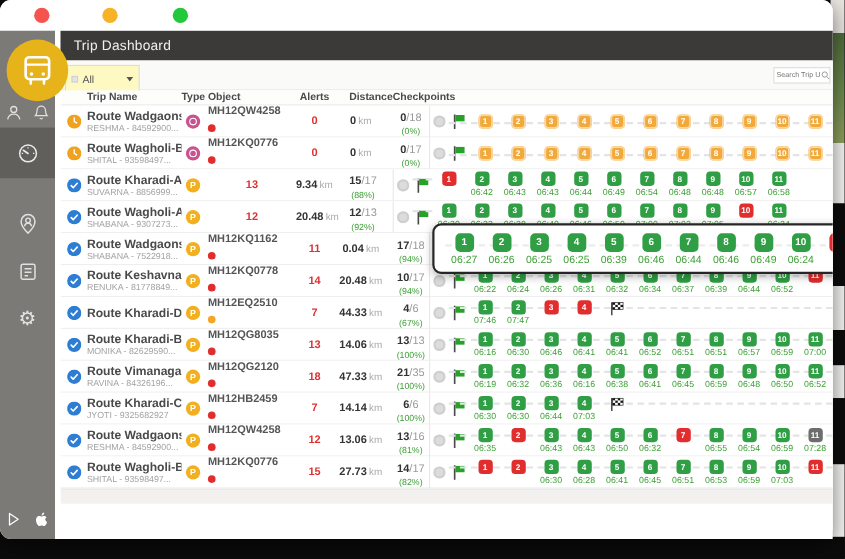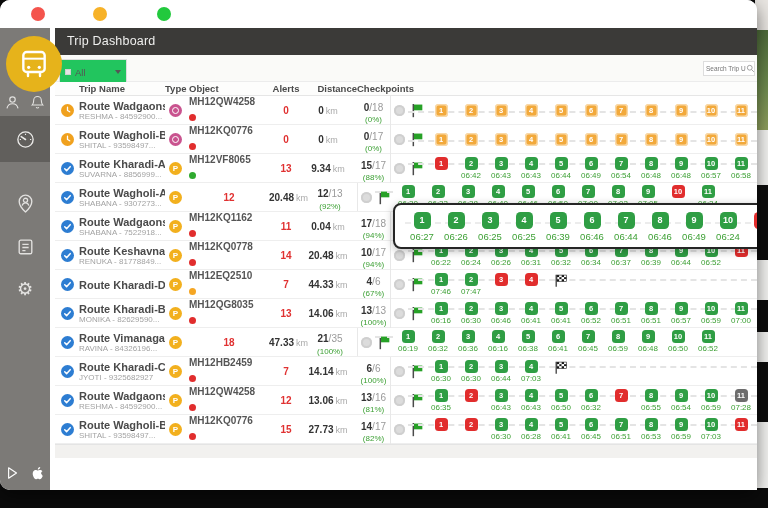--- a/index.html
+++ b/index.html
@@ -31,21 +31,21 @@
   .sb-item svg{width:21px;height:21px;}
   .active{background:#615f5c;}
   .i1{top:88px;} .i2{top:152px;} .i3{top:196px;} .i4{top:238px;}
   .gearchar{font-size:18px;color:#e4e3e1;line-height:1;}
   .sb-foot{position:absolute;bottom:6px;left:0;width:50px;display:flex;justify-content:space-around;align-items:center;}
   .sb-foot svg{width:14px;height:14px;}
 
   .main{flex:1;margin-left:5px;background:#fff;min-width:0;position:relative;}
   .appbar{height:27px;background:var(--header_bg);color:#efefee;font-size:12.5px;line-height:27px;padding-left:12px;letter-spacing:.2px;}
   .toolbar{height:27px;background:#fafaf8;border-bottom:1px solid #ececec;position:relative;}
-  .filter{position:absolute;left:4px;top:4px;width:68px;height:19px;background:#22c55e;border:1px solid #ddd;display:flex;align-items:center;padding:12px 5px;gap:4px;font-size:9.5px;color:#555;}
+  .filter{position:absolute;left:4px;top:4px;width:68px;height:19px;background:#fef9c3;border:1px solid #ddd;display:flex;align-items:center;padding:12px 5px;gap:4px;font-size:9.5px;color:#555;}
   .fsq{width:6px;height:6px;background:#e4e4e4;border:1px solid #d0d0d0;}
   .fcaret{margin-left:auto;width:0;height:0;border-left:3.5px solid transparent;border-right:3.5px solid transparent;border-top:4.5px solid #555;}
   .search{position:absolute;right:2px;top:6px;width:52px;height:15px;background:#fff;border:1px solid #ddd;display:flex;align-items:center;padding:0 2px;}
   .search input{border:0;outline:0;width:40px;font-size:6.5px;color:#777;padding:0;background:transparent;}
   .search svg{flex:0 0 auto;}
 
   .thead,.row{display:grid;grid-template-columns:24px 86px 24px 80px 34px 54px 33px minmax(0,1fr);align-items:center;}
   .thead{height:14px;font-size:9.5px;font-weight:bold;color:#4a4a4a;border-bottom:1px solid #e6e6e6;background:#fdfdfc;}
   .thead .h-nm{grid-column:2;}
   .h-al,.h-cp{text-align:center;} .h-di{text-align:right;}
@@ -353,24 +353,20 @@
                     </svg>
                   </span>
                 </div>
     <div class="cell c-nm">
       <div class="tname">Route Kharadi-A...</div>
       <div class="tsub">SUVARNA - 8856999...</div>
     </div>
     <div class="cell c-ty">
                   <span class="ticon pickup">P</span>
                 </div>
-    <div class="cell c-ob">
-      <div class="oname">MH12VF8065</div>
-      <span class="odot dot-green"></span>
-    </div>
     <div class="cell c-al">13</div>
     <div class="cell c-di"><span class="dnum">9.34</span><span class="dunit">km</span></div>
     <div class="cell c-cp">
       <div class="cpl"><span class="cpa">15</span><span class="cpb">/17</span></div>
       <div class="cpp">(88%)</div>
     </div>
     <div class="cell c-tl">
       <span class="tlc"></span>
       <span class="flagwrap">
         <svg viewBox="0 0 14 16" width="13" height="15">
@@ -836,20 +832,24 @@
                     </svg>
                   </span>
                 </div>
     <div class="cell c-nm">
       <div class="tname">Route Vimanagar...</div>
       <div class="tsub">RAVINA - 84326196...</div>
     </div>
     <div class="cell c-ty">
                   <span class="ticon pickup">P</span>
                 </div>
+    <div class="cell c-ob">
+      <div class="oname">MH12QG2120</div>
+      <span class="odot dot-red"></span>
+    </div>
     <div class="cell c-al">18</div>
     <div class="cell c-di"><span class="dnum">47.33</span><span class="dunit">km</span></div>
     <div class="cell c-cp">
       <div class="cpl"><span class="cpa">21</span><span class="cpb">/35</span></div>
       <div class="cpp">(100%)</div>
     </div>
     <div class="cell c-tl">
       <span class="tlc"></span>
       <span class="flagwrap">
         <svg viewBox="0 0 14 16" width="13" height="15">

